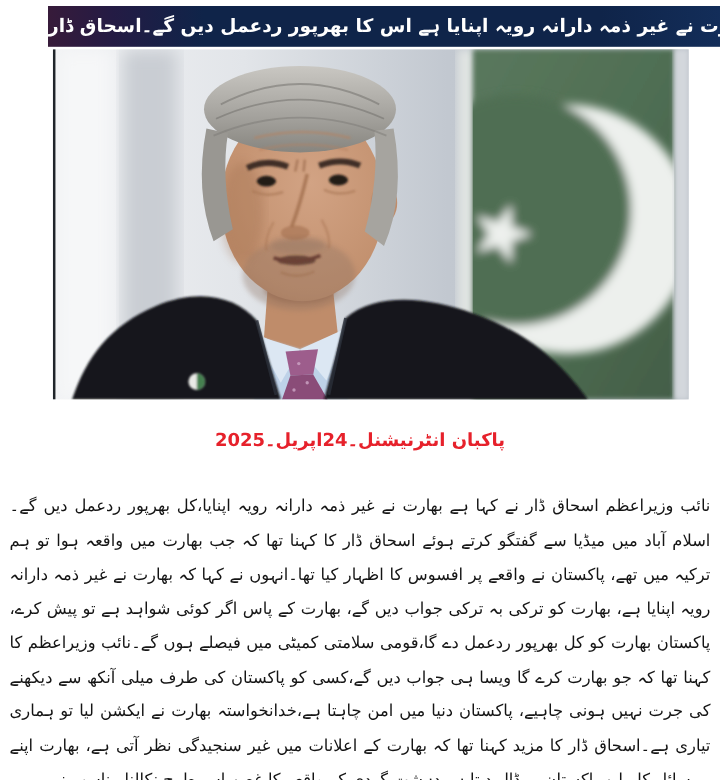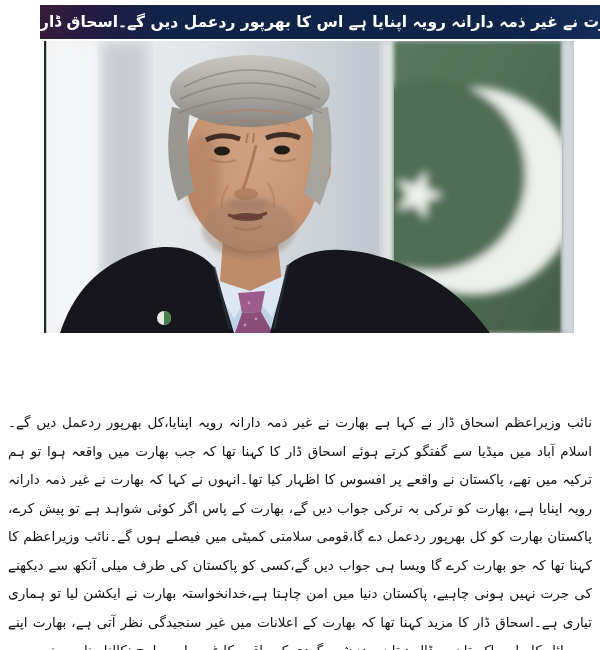--- a/index.html
+++ b/index.html
@@ -165,16 +165,17 @@
             <path d="M184,174 Q203,180 223,172" stroke="#6b4134" stroke-width="3" fill="none"></path>
             <path d="M190,186 Q204,192 218,185" stroke="#9c6b4c" stroke-width="2" fill="none" opacity="0.5"></path>
           </g>
         </g>
 
         <rect x="0" y="0" width="2.2" height="292" fill="#20252a"></rect>
       </g>
     </svg>
   </figure>
 
+  <div class="dateline">پاکبان انٹرنیشنل۔24اپریل۔2025</div>
 
   <p class="body-text">نائب وزیراعظم اسحاق ڈار نے کہا ہے بھارت نے غیر ذمہ دارانہ رویہ اپنایا،کل بھرپور ردعمل دیں گے۔اسلام آباد میں میڈیا سے گفتگو کرتے ہوئے اسحاق ڈار کا کہنا تھا کہ جب بھارت میں واقعہ ہوا تو ہم ترکیہ میں تھے، پاکستان نے واقعے پر افسوس کا اظہار کیا تھا۔انہوں نے کہا کہ بھارت نے غیر ذمہ دارانہ رویہ اپنایا ہے، بھارت کو ترکی بہ ترکی جواب دیں گے، بھارت کے پاس اگر کوئی شواہد ہے تو پیش کرے، پاکستان بھارت کو کل بھرپور ردعمل دے گا،قومی سلامتی کمیٹی میں فیصلے ہوں گے۔نائب وزیراعظم کا کہنا تھا کہ جو بھارت کرے گا ویسا ہی جواب دیں گے،کسی کو پاکستان کی طرف میلی آنکھ سے دیکھنے کی جرت نہیں ہونی چاہیے، پاکستان دنیا میں امن چاہتا ہے،خدانخواستہ بھارت نے ایکشن لیا تو ہماری تیاری ہے۔اسحاق ڈار کا مزید کہنا تھا کہ بھارت کے اعلانات میں غیر سنجیدگی نظر آتی ہے، بھارت اپنے مسائل کا ملبہ پاکستان پر ڈال دیتا ہے،دہشت گردی کے واقعے کا غصہ اس طرح نکالنا مناسب نہیں ۔</p>
 
 </div>
 
 </body></html>

